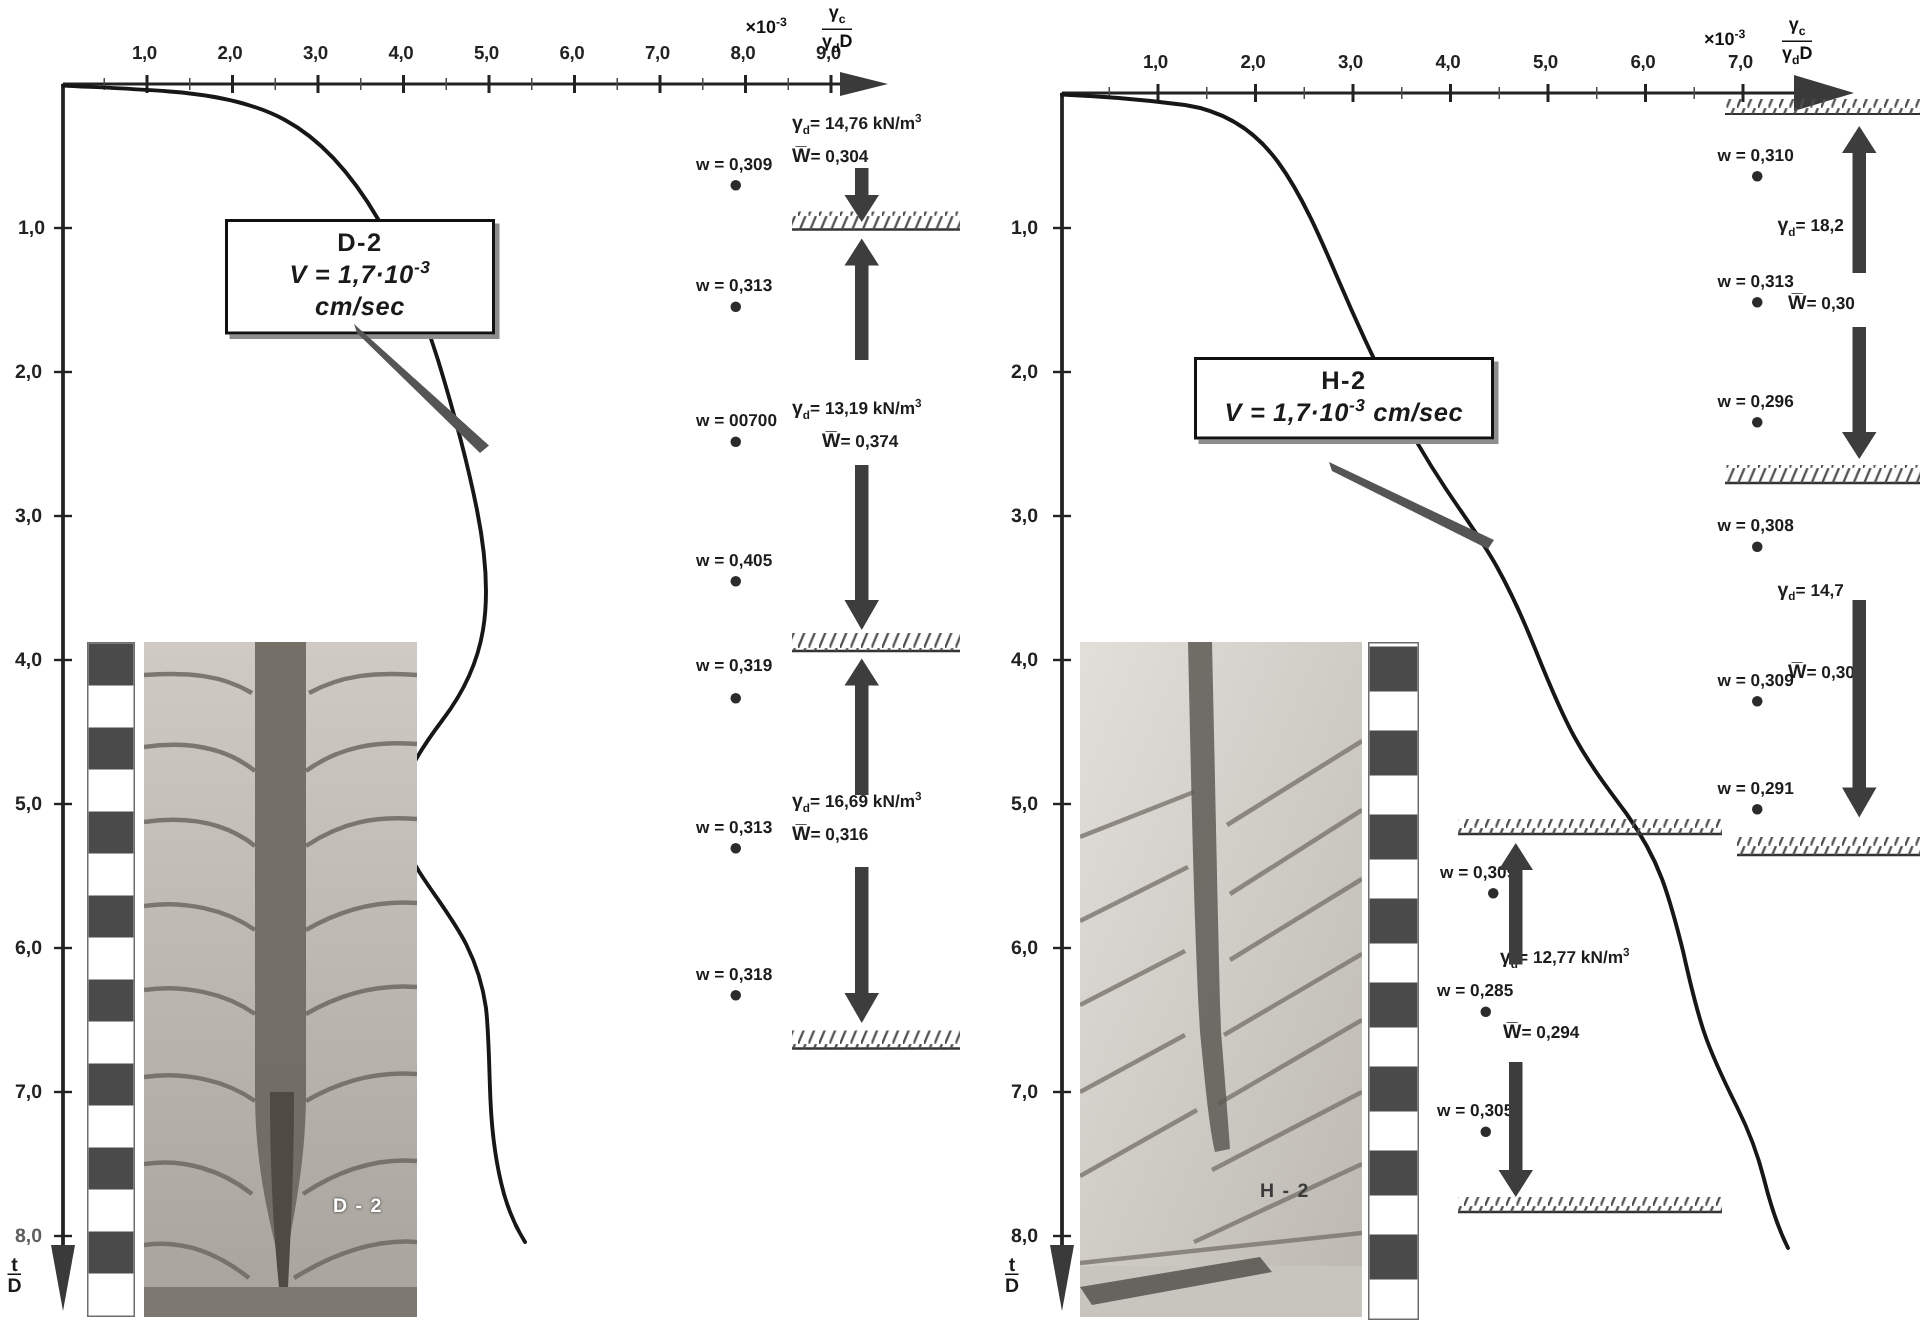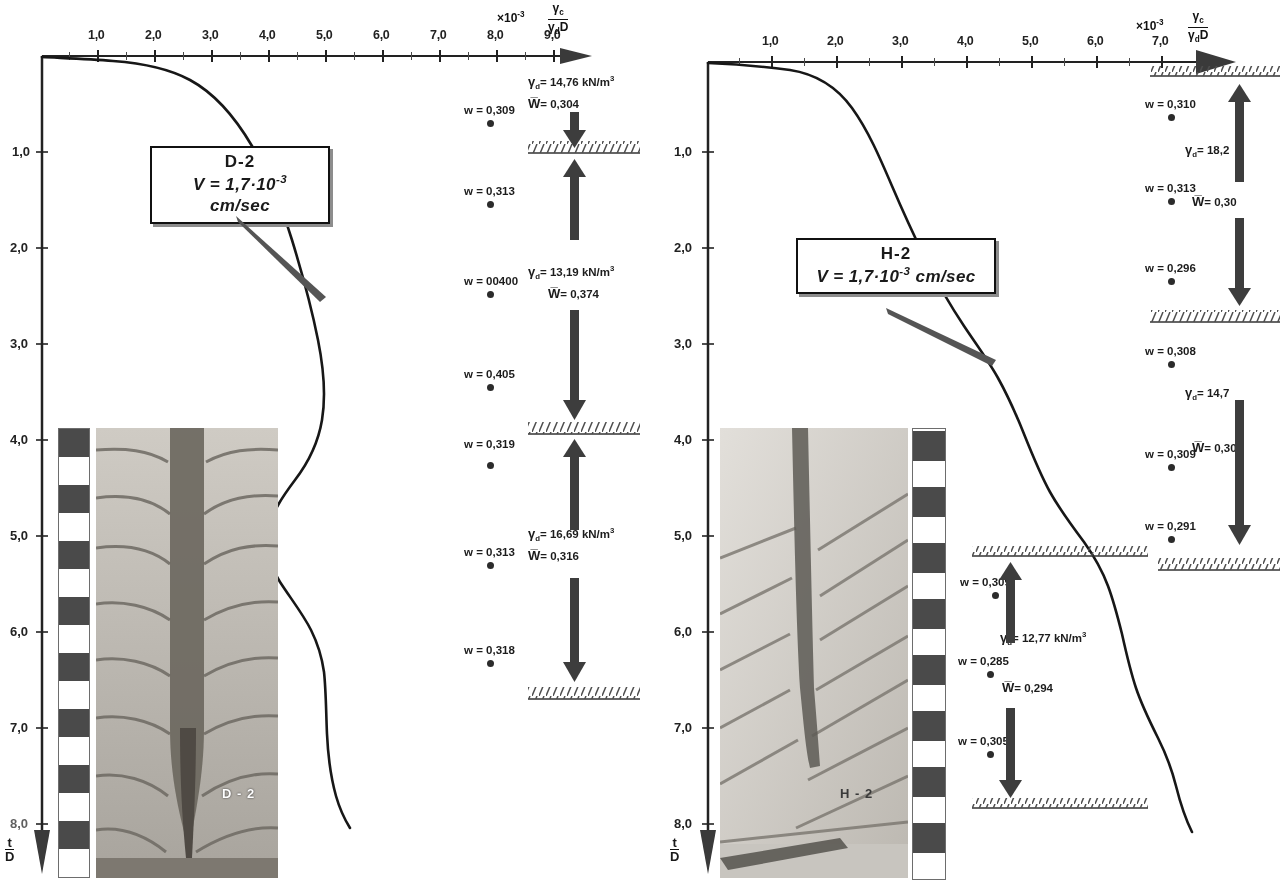--- a/index.html
+++ b/index.html
@@ -134,21 +134,21 @@
   </div>
 
   <svg class="abs" style="left:0;top:0;" width="640" height="887">
     <polygon points="236,216 238,222 320,302 326,297" fill="#555"></polygon>
   </svg>
 
   <div class="wlab" style="left:464px;top:104px;">w = 0,309</div>
   <div class="dot" style="left:487px;top:120px;"></div>
   <div class="wlab" style="left:464px;top:185px;">w = 0,313</div>
   <div class="dot" style="left:487px;top:201px;"></div>
-  <div class="wlab" style="left:464px;top:275px;">w = 00400</div>
+  <div class="wlab" style="left:464px;top:275px;">w = 00700</div>
   <div class="dot" style="left:487px;top:291px;"></div>
   <div class="wlab" style="left:464px;top:368px;">w = 0,405</div>
   <div class="dot" style="left:487px;top:384px;"></div>
   <div class="wlab" style="left:464px;top:438px;">w = 0,319</div>
   <div class="dot" style="left:487px;top:462px;"></div>
   <div class="wlab" style="left:464px;top:546px;">w = 0,313</div>
   <div class="dot" style="left:487px;top:562px;"></div>
   <div class="wlab" style="left:464px;top:644px;">w = 0,318</div>
   <div class="dot" style="left:487px;top:660px;"></div>
 
@@ -235,21 +235,21 @@
         <path d="M0,176 C26,172 54,178 74,192 M108,192 C132,178 156,172 182,174"></path>
         <path d="M0,232 C26,228 54,234 74,248 M108,248 C132,234 156,228 182,230"></path>
         <path d="M0,290 C26,286 54,292 74,306 M108,306 C132,292 156,286 182,288"></path>
         <path d="M0,348 C26,344 52,352 72,368 M106,368 C130,352 156,344 182,346"></path>
         <path d="M0,402 C26,398 50,408 70,424 M100,424 C126,408 154,398 182,400"></path>
       </g>
       <path d="M74,0 L74,300 C74,340 80,372 88,404 L96,404 C102,372 108,340 108,300 L108,0 Z" fill="#6d6860" opacity=".92"></path>
       <path d="M84,300 C84,350 86,390 90,430 L96,430 C98,390 100,350 100,300 Z" fill="#4f4a44"></path>
       <rect y="430" width="182" height="20" fill="#7d7870"></rect>
     </svg>
-    <div class="photolab" style="left:126px;top:358px;color:#fff;text-shadow:0 0 2px #222;">D - 2</div>
+    <div class="photolab" style="left:126px;top:368px;color:#fff;text-shadow:0 0 2px #222;">D - 2</div>
   </div>
 </div>
 
 <div class="panel" id="panel-right">
 
   <svg class="abs" style="left:0;top:0;" width="640" height="887">
     <g>
       <line x1="68" y1="62" x2="560" y2="62" stroke="#222" stroke-width="2"></line>
       <polygon points="556,50 596,62 556,74" fill="#3a3a3a"></polygon>
       <g stroke="#222" stroke-width="2">

